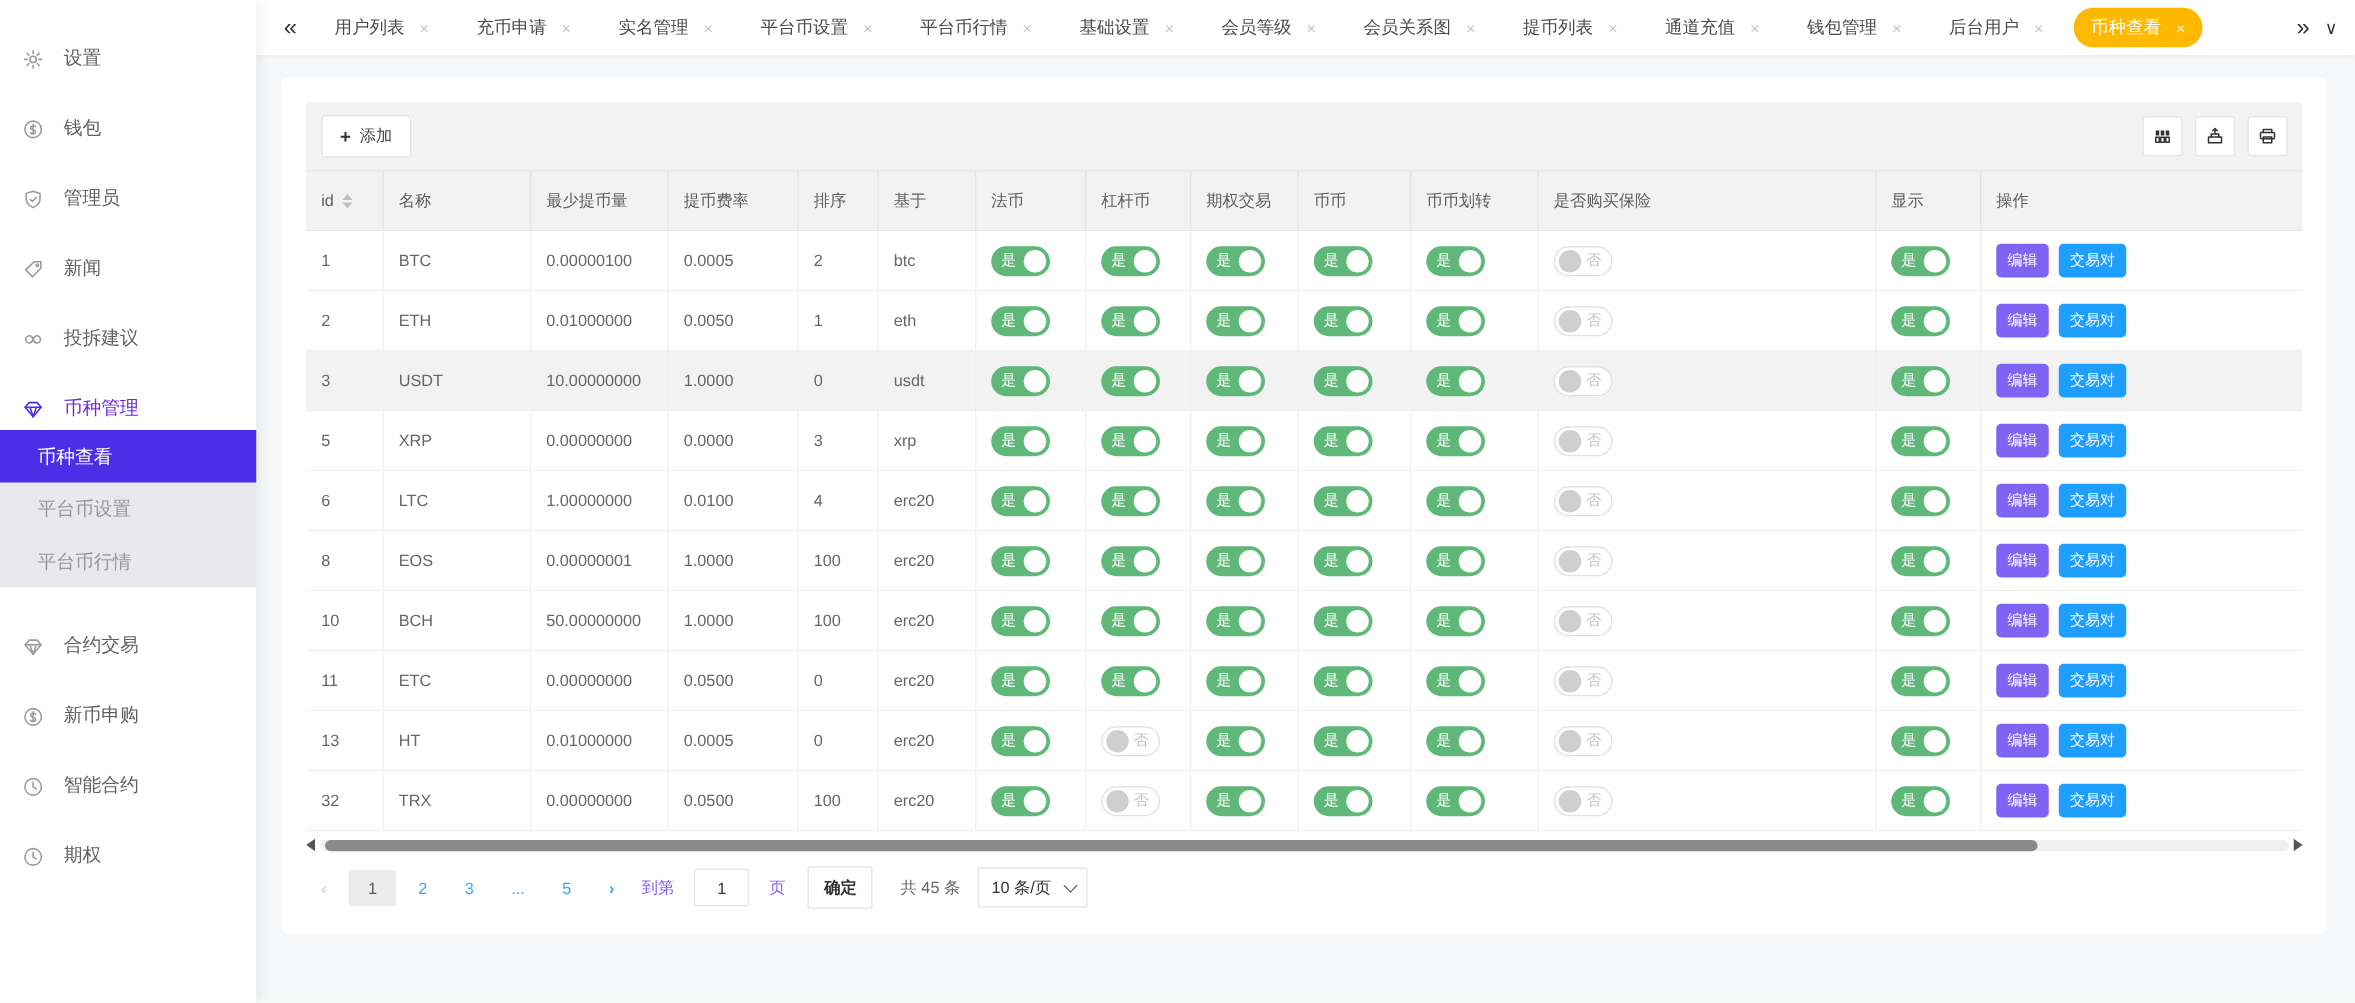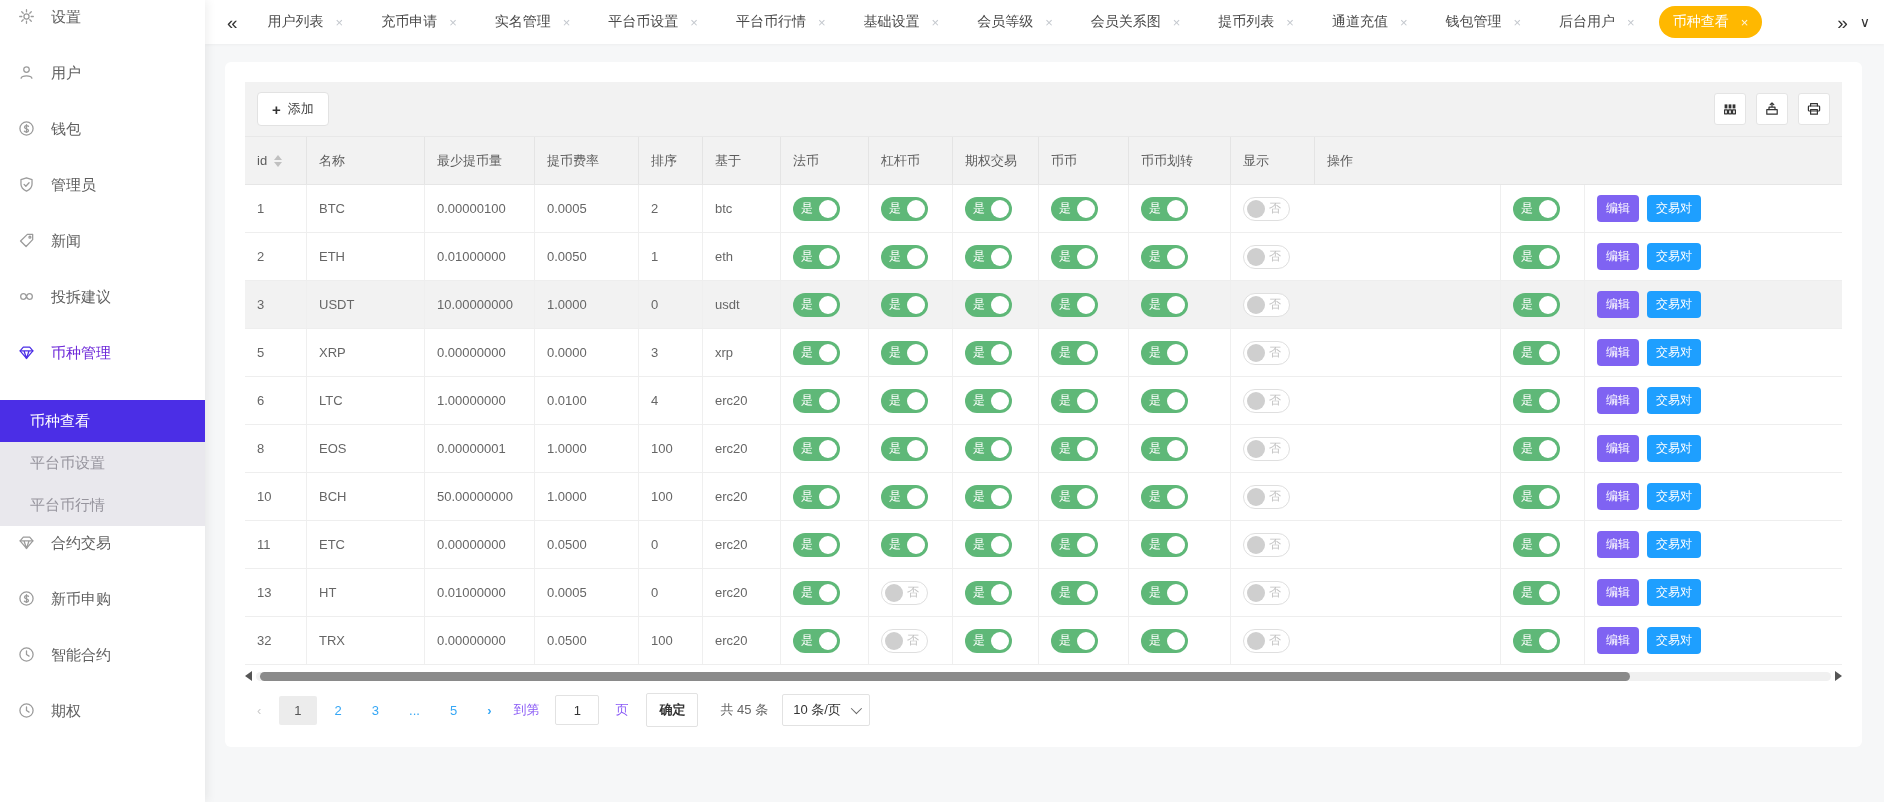--- a/index.html
+++ b/index.html
@@ -3,21 +3,21 @@
 <meta charset="utf-8">
 <style>
   * { margin:0; padding:0; box-sizing:border-box; }
   html,body { width:1884px; height:802px; overflow:hidden; background:#f6f7f8;
     font-family:"Liberation Sans","DejaVu Sans",sans-serif; }
   .app { display:flex; width:1884px; height:802px; }
 
   
   .sidebar { width:205px; height:802px; background:#fff; box-shadow:2px 0 10px rgba(0,0,0,.07);
     z-index:5; flex-shrink:0; padding-top:8px; }
-  .side-item { display:flex; align-items:flex-start; height:48px; padding-left:18px; cursor:pointer;
+  .side-item { display:flex; align-items:flex-end; height:48px; padding-left:18px; cursor:pointer;
     color:#5f5f5f; font-size:15px; margin-bottom:8px; }
   .side-item .icn { width:17px; height:17px; margin-right:16px; color:#9b9b9b; display:inline-flex; }
   .side-item .icn svg { width:17px; height:17px; }
   .side-item.active { color:#6d28d9; }
   .side-item.active .icn { color:#4b2ee6; }
   .submenu { background:#e9e8ed; margin-bottom:8px; }
   .sub-item { height:42px; display:flex; align-items:center; padding-left:30px; font-size:15px;
     color:#97959e; cursor:pointer; }
   .sub-item.active { background:#4b2ee6; color:#fff; }
 
@@ -121,29 +121,20 @@
   <aside class="sidebar">
     <nav id="sidebar-nav">
         <div class="side-item">
           <span class="icn">
             <svg viewBox="0 0 16 16" fill="none" stroke="currentColor" stroke-width="1.2" stroke-linecap="round" stroke-linejoin="round">
               <circle cx="8" cy="8" r="2.4"></circle>
               <path d="M8 1.6v2M8 12.4v2M1.6 8h2M12.4 8h2M3.5 3.5l1.4 1.4M11.1 11.1l1.4 1.4M12.5 3.5l-1.4 1.4M4.9 11.1l-1.4 1.4"></path>
             </svg>
           </span>
           <span>设置</span>
-        </div>
-        <div class="side-item">
-          <span class="icn">
-            <svg viewBox="0 0 16 16" fill="none" stroke="currentColor" stroke-width="1.2" stroke-linecap="round" stroke-linejoin="round">
-              <circle cx="8" cy="5.2" r="2.6"></circle>
-              <path d="M2.9 13.4c.9-3 9.3-3 10.2 0"></path>
-            </svg>
-          </span>
-          <span>用户</span>
         </div>
         <div class="side-item">
           <span class="icn">
             <svg viewBox="0 0 16 16" fill="none" stroke="currentColor" stroke-width="1.2" stroke-linecap="round" stroke-linejoin="round">
               <circle cx="8" cy="8" r="6.2"></circle>
               <path d="M8 4.3v7.4M9.9 5.9c-1.3-1.2-3.8-.7-3.8.9 0 1.9 3.8 1.2 3.8 3.1 0 1.6-2.6 1.9-3.9.7"></path>
             </svg>
           </span>
           <span>钱包</span>
         </div>
@@ -363,20 +354,23 @@
               </div>
               <div class="th" style="width: 86px;">
                 <span>期权交易</span>
               </div>
               <div class="th" style="width: 90px;">
                 <span>币币</span>
               </div>
               <div class="th" style="width: 102px;">
                 <span>币币划转</span>
               </div>
+              <div class="th" style="width: 270px;">
+                <span>是否购买保险</span>
+              </div>
               <div class="th" style="width: 84px;">
                 <span>显示</span>
               </div>
               <div class="th last" style="width: 250px;">
                 <span>操作</span>
               </div>
             </div>
           <div id="tbody">
               <div class="tr">
                 <div class="td" style="width: 62px;">

